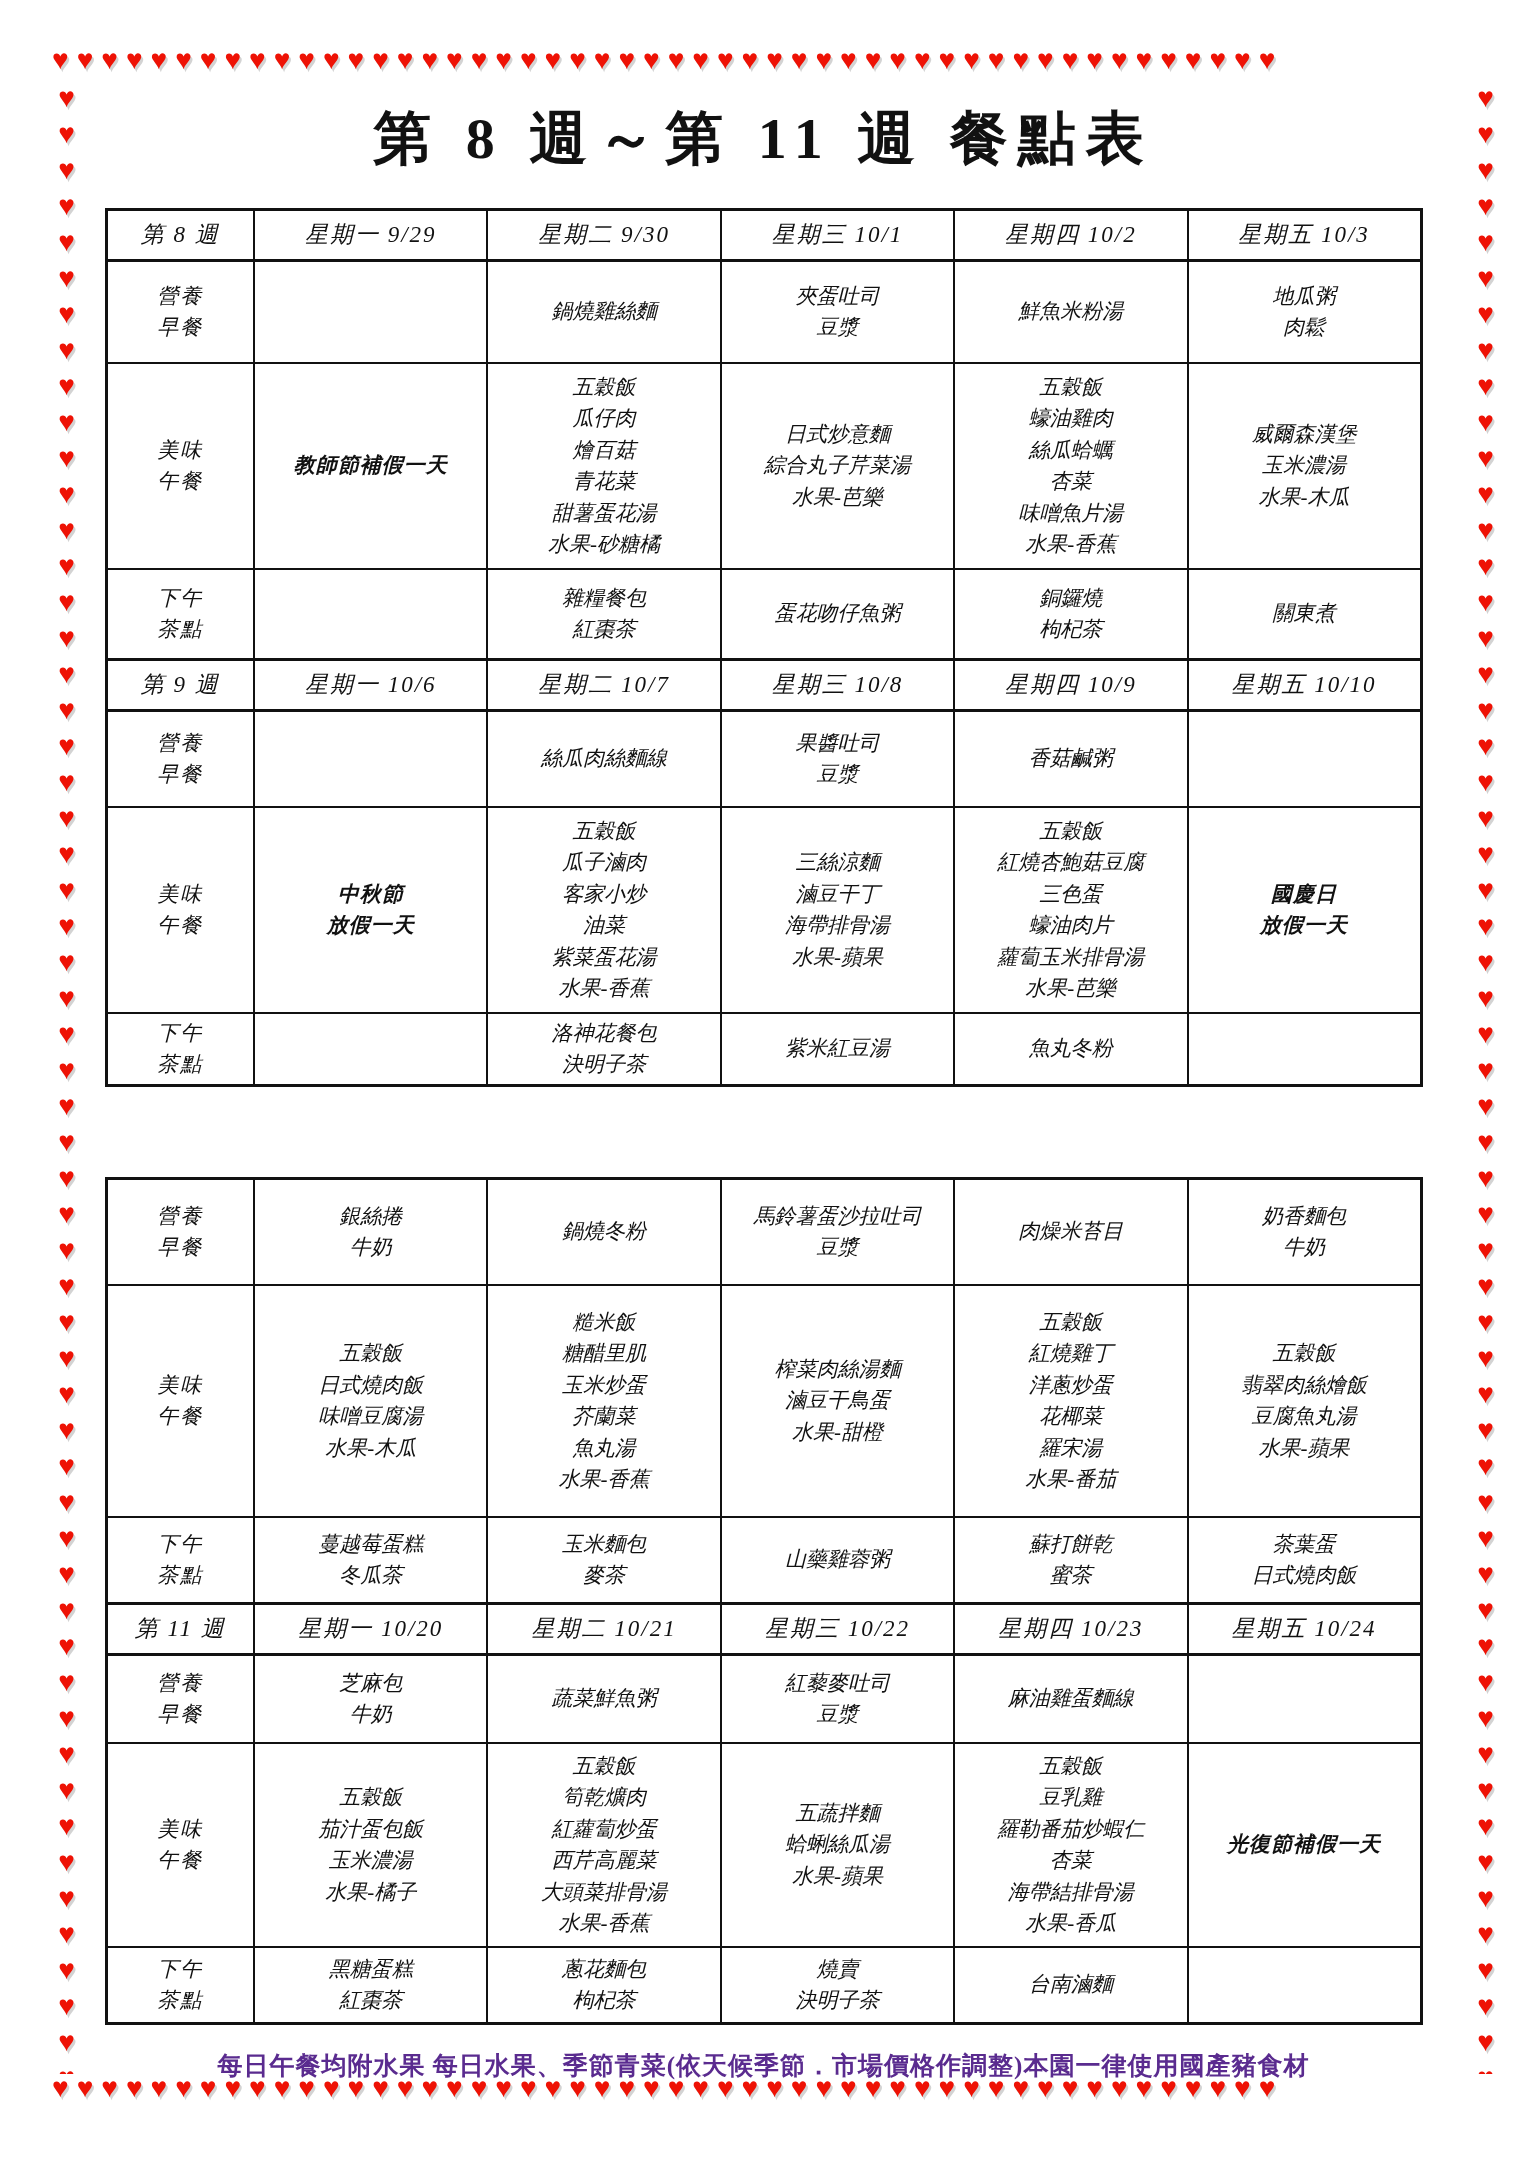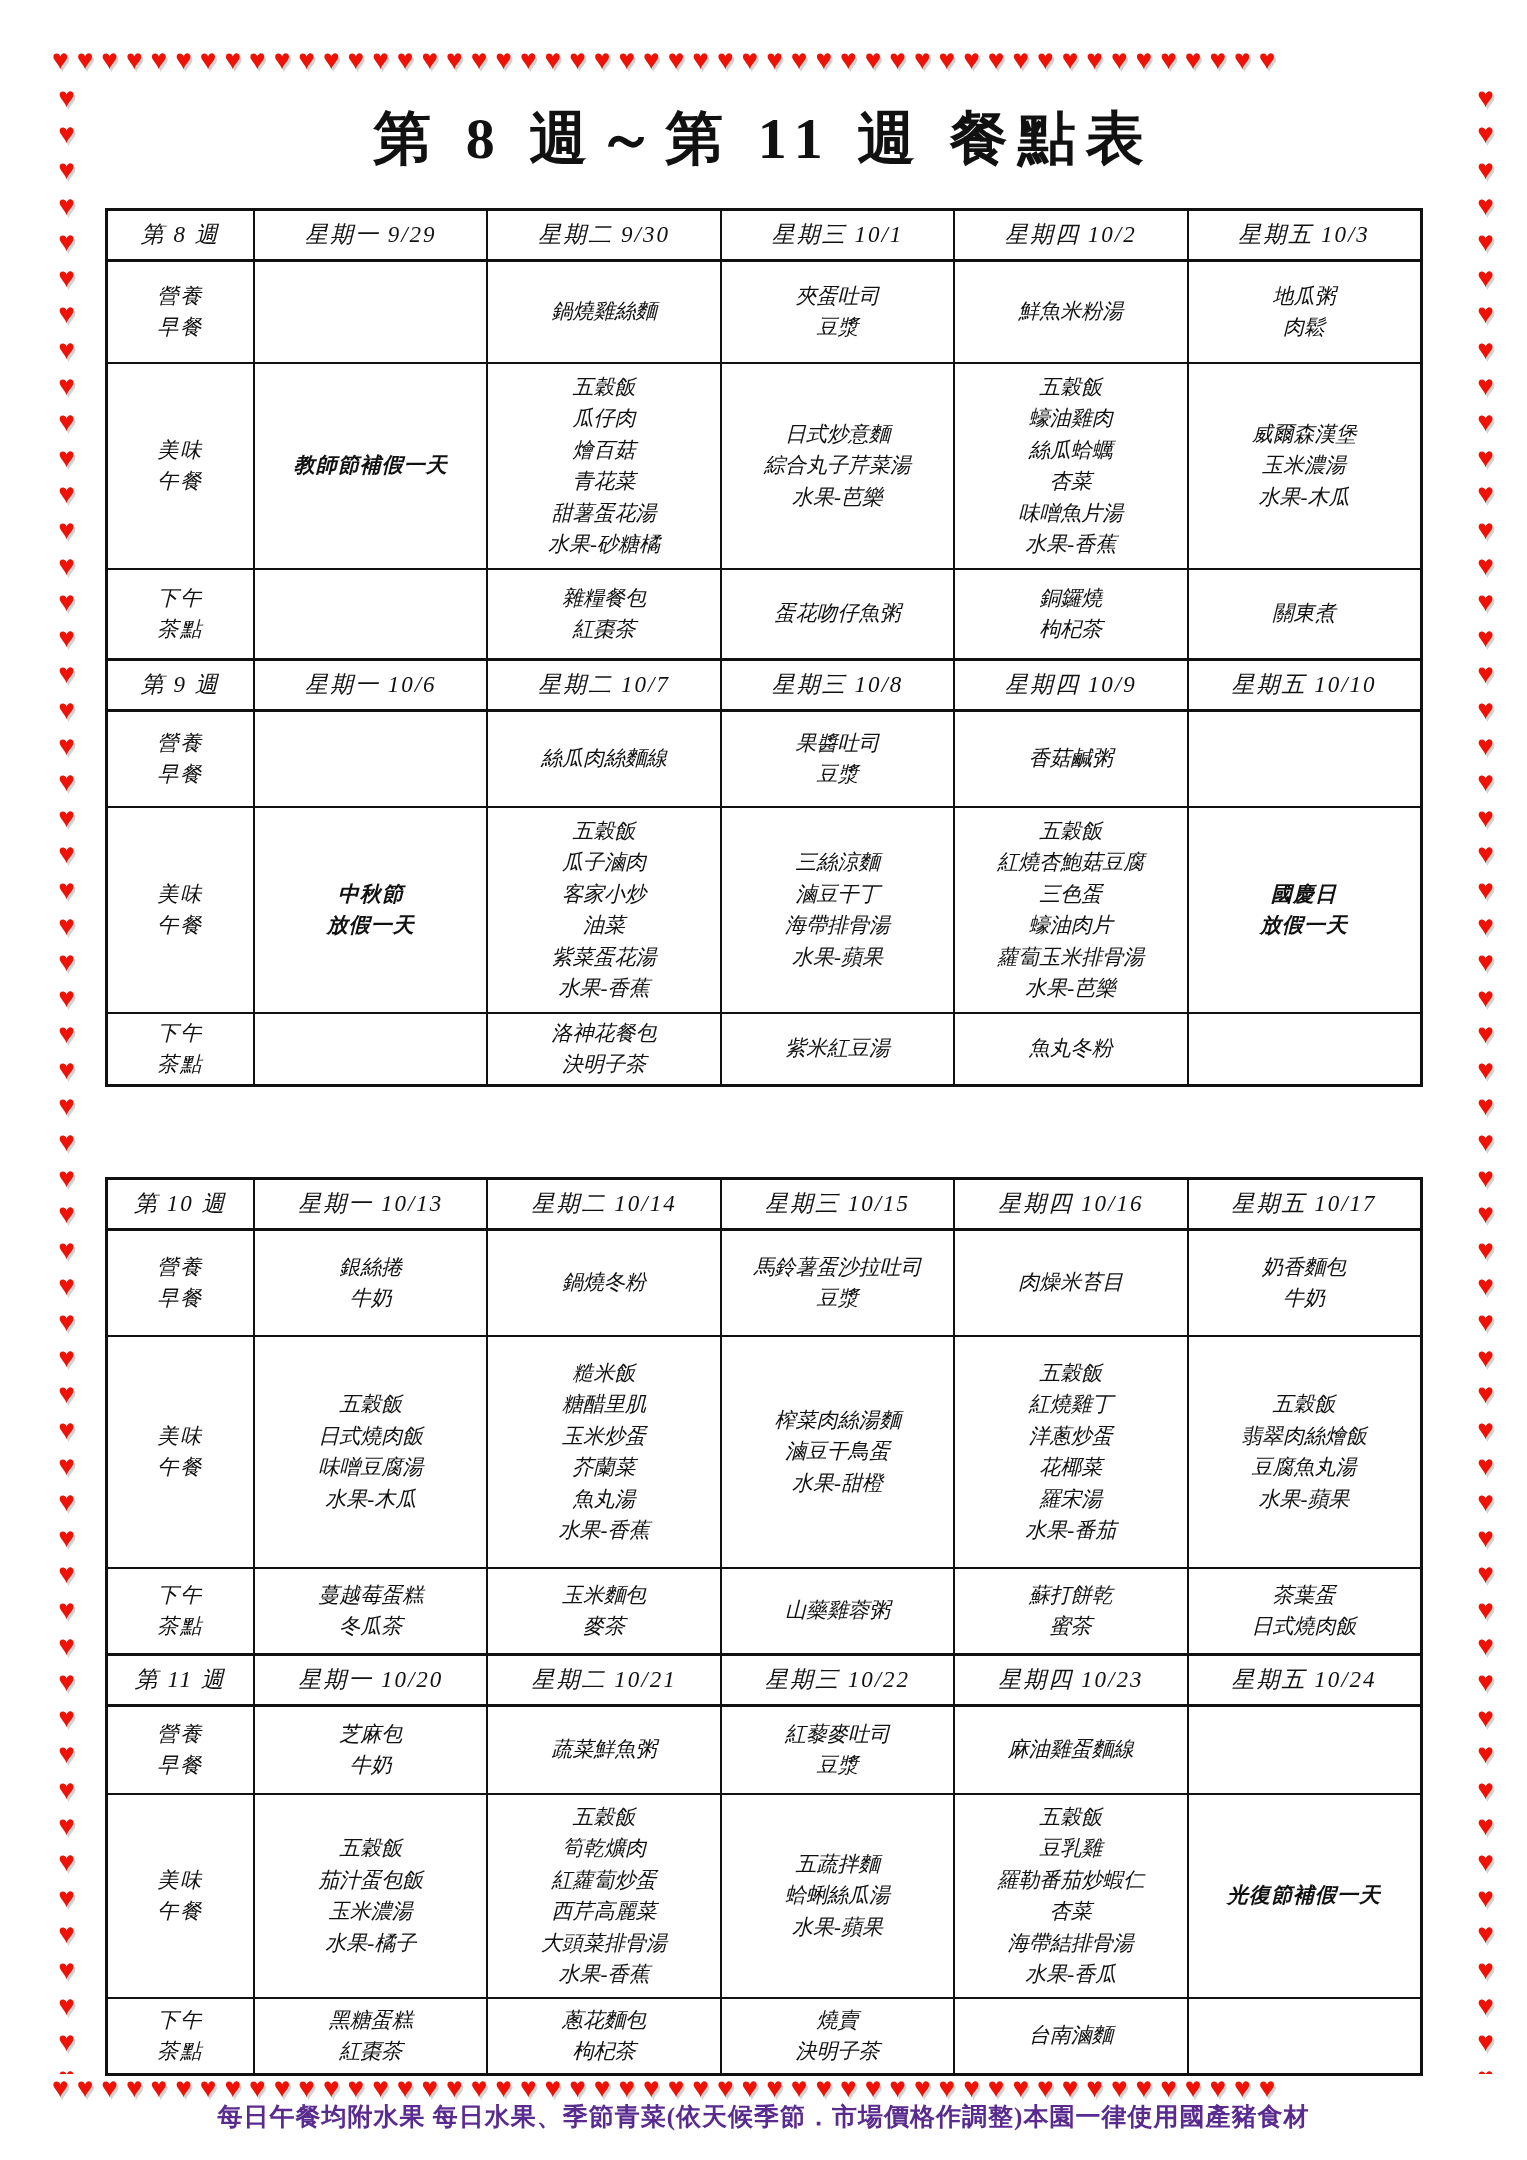--- a/index.html
+++ b/index.html
@@ -226,28 +226,20 @@
     <colgroup>
         <col class="c-label">
         <col>
         <col>
         <col>
         <col>
         <col>
       </colgroup>
 
     <tbody>
-        <tr class="week-header h-hdr">
-      <td>第 10 週</td>
-      <td>星期一 10/13</td>
-      <td>星期二 10/14</td>
-      <td>星期三 10/15</td>
-      <td>星期四 10/16</td>
-      <td>星期五 10/17</td>
-    </tr>
     <tr class="h-bf2a">
       <td class="rowlabel">營養
 早餐</td>
       <td>銀絲捲
 牛奶</td>
       <td>鍋燒冬粉</td>
       <td>馬鈴薯蛋沙拉吐司
 豆漿</td>
       <td>肉燥米苔目</td>
       <td>奶香麵包

